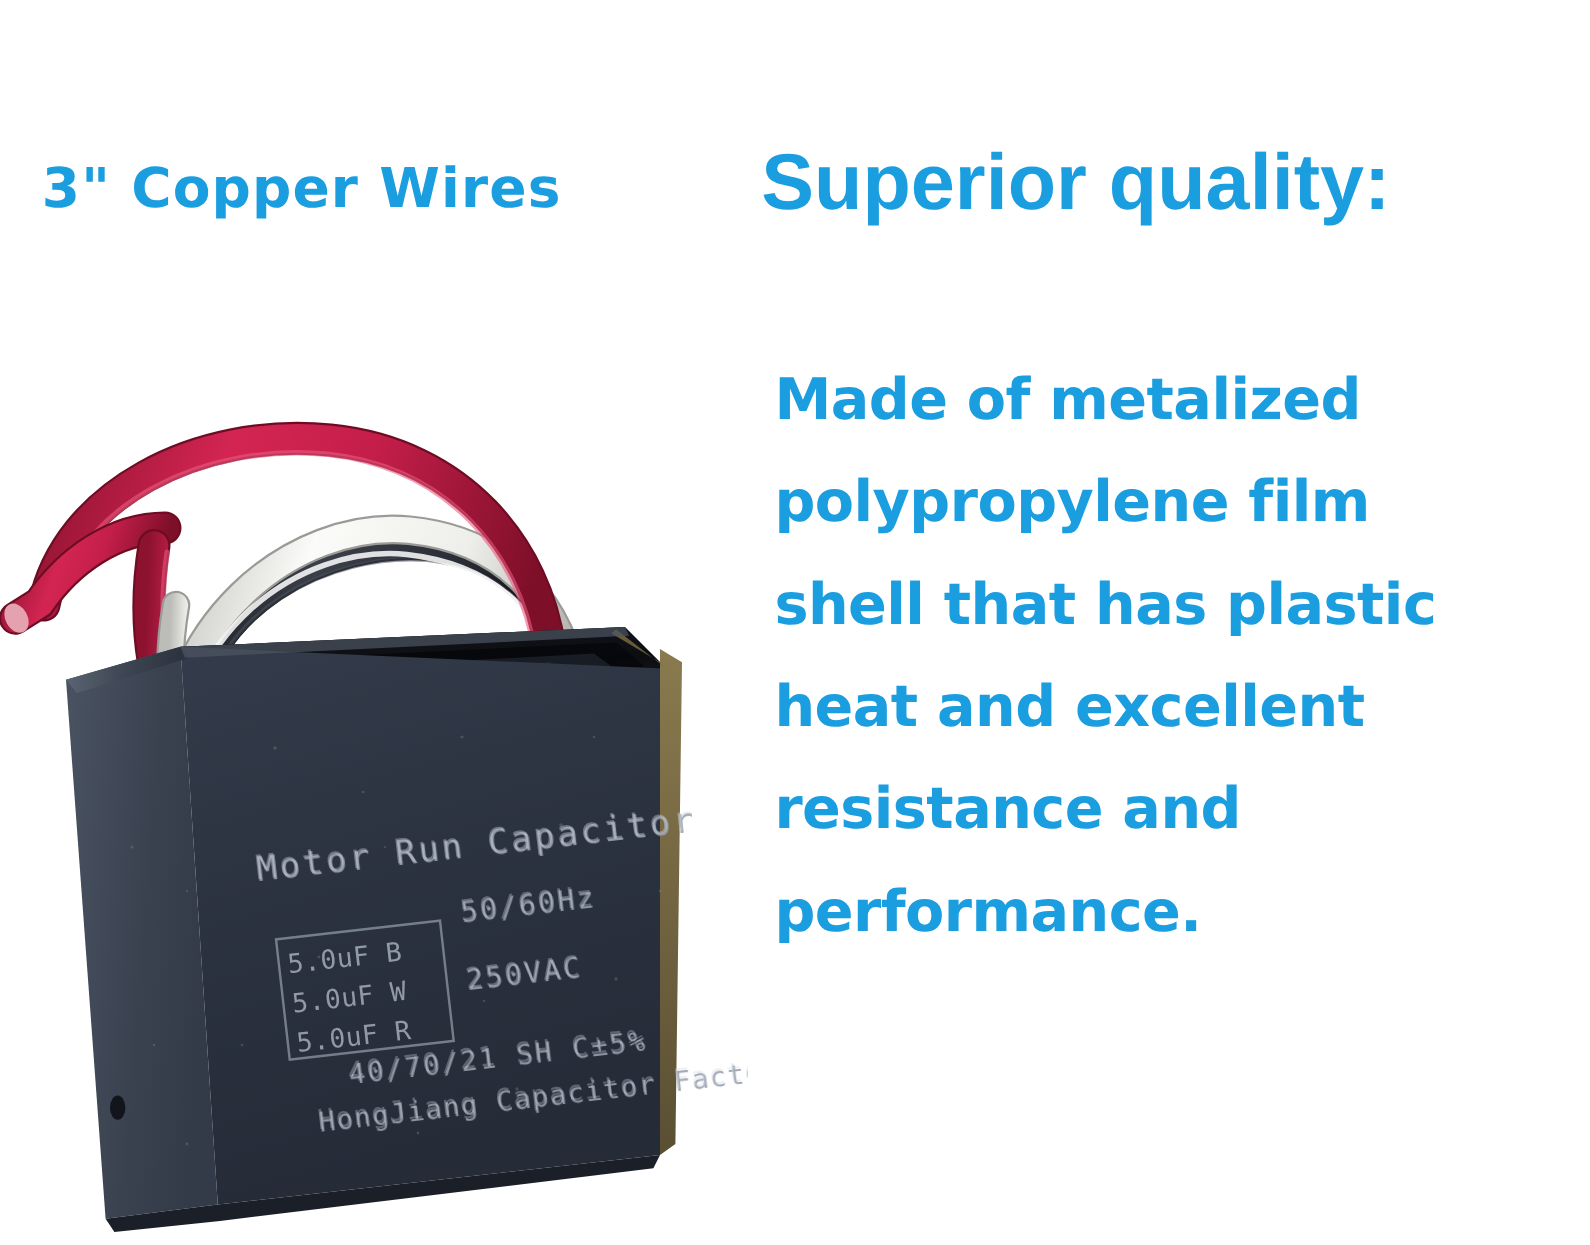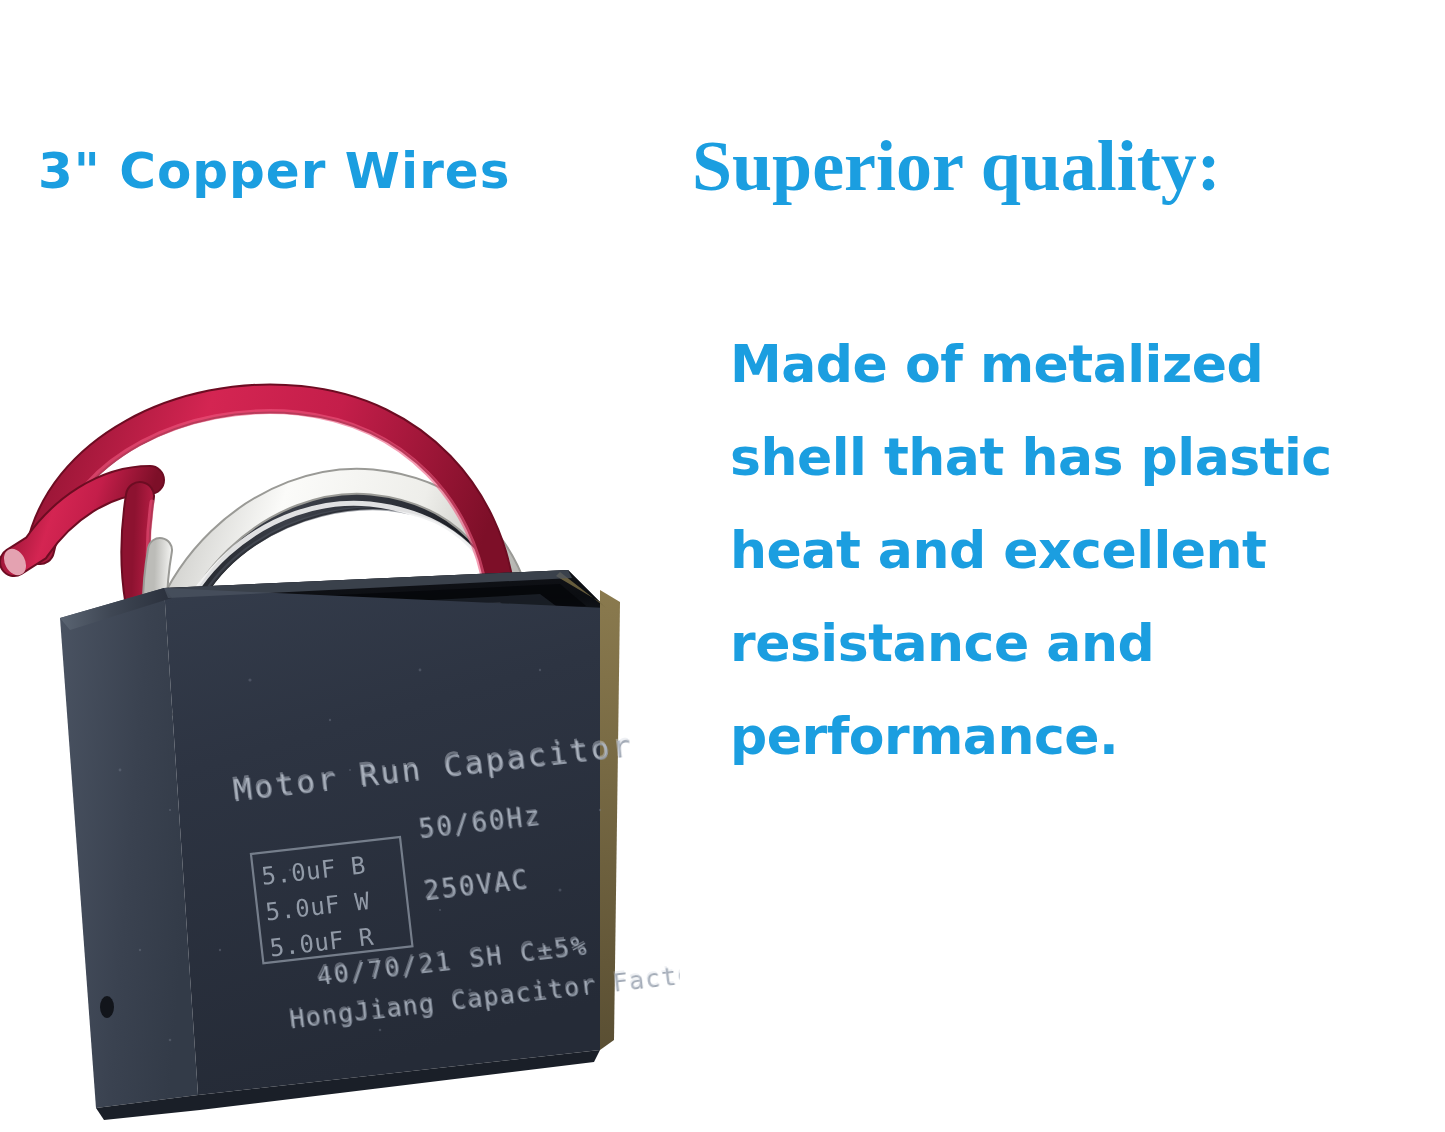--- a/index.html
+++ b/index.html
@@ -52,21 +52,21 @@
     left: 690px;
     top: 0;
     width: 755px;
     height: 1132px;
   }
 
   #quality-heading {
     position: absolute;
     left: 2px;
     top: 130px;
-    font-family: Liberation Serif, serif;
+    font-family: Liberation Sans, sans-serif;
     font-size: 72px;
     font-weight: bold;
     color: #1b9ee0;
     letter-spacing: 0px;
     white-space: nowrap;
     line-height: 1;
   }
 
   #quality-body {
     position: absolute;
@@ -76,21 +76,20 @@
   }
   #quality-body .body-line {
     font-family: "DejaVu Sans", sans-serif;
     font-size: 52px;
     font-weight: bold;
     color: #1b9ee0;
     line-height: 93px;
     height: 93px;
     white-space: nowrap;
     letter-spacing: -0.5px;
-    margin-left: 26px;
   }
 </style>
 </head>
 <body>
 
 <div id="left-column">
 
   <div id="wires-title">3" Copper Wires</div>
 
   <div id="product-photo">
@@ -250,18 +249,19 @@
     </svg>
   </div>
 </div>
 
 <div id="right-column">
 
   <div id="quality-heading">Superior quality:</div>
 
   <div id="quality-body">
     <div class="body-line">Made of metalized</div>
+    <div class="body-line">polypropylene film</div>
     <div class="body-line">shell that has plastic</div>
     <div class="body-line">heat and excellent</div>
     <div class="body-line">resistance and</div>
     <div class="body-line">performance.</div>
   </div>
 </div>
 
 </body></html>

